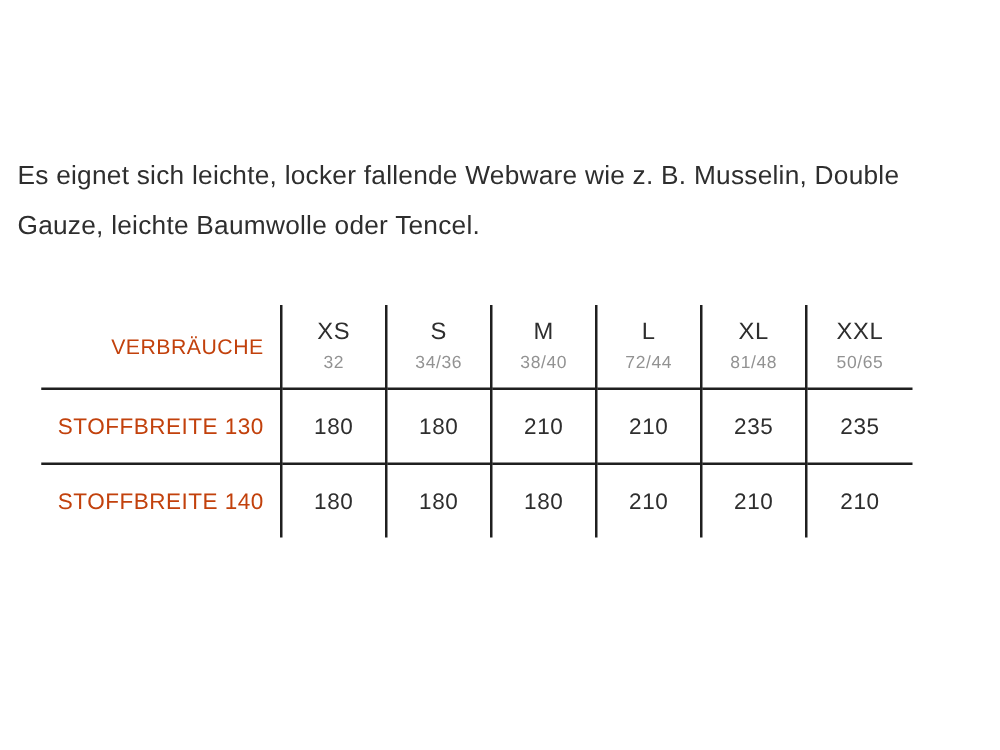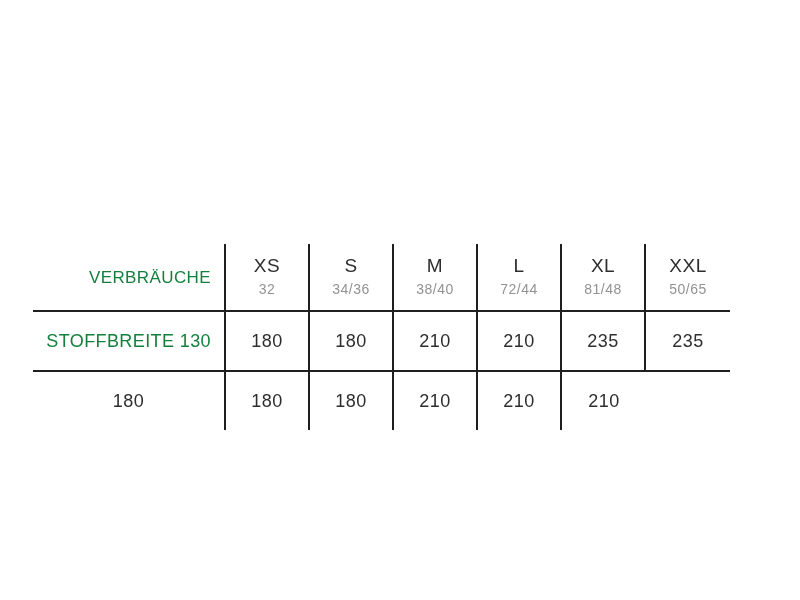--- a/index.html
+++ b/index.html
@@ -38,21 +38,21 @@
     justify-content: center;
   }
   .vb { border-right: 2px solid #1f1f1f; }
   .hb { border-bottom: 2px solid #1f1f1f; }
   .label-cell {
     justify-content: flex-end;
     text-align: right;
     padding-right: 13px;
     font-size: 18px;
     letter-spacing: 0.4px;
-    color: #15803d;
+    color: #c2410c;
   }
   .hdr-label {
     font-size: 17px;
     line-height: 23px;
     letter-spacing: 0.4px;
   }
   .head-cell { flex-direction: column; }
   .size-letter {
     font-size: 19px;
     line-height: 24px;
@@ -69,20 +69,24 @@
     font-size: 18px;
     letter-spacing: 0.5px;
     color: #2e2e2e;
   }
 </style>
 </head>
 <body>
 
 <div class="page">
 
+  <div class="intro">
+    <div class="line">Es eignet sich leichte, locker fallende Webware wie z. B. Musselin, Double</div>
+    <div class="line">Gauze, leichte Baumwolle oder Tencel.</div>
+  </div>
 
   <div class="size-table">
 
     <div class="cell label-cell vb hb">
       <div class="hdr-label">
         <div>VERBRÄUCHE</div>
       </div>
     </div>
     <div class="cell head-cell vb hb">
       <div class="size-letter">XS</div>
@@ -122,20 +126,21 @@
     <div class="cell vb hb">
         <span class="value">210</span>
       </div>
     <div class="cell vb hb">
         <span class="value">235</span>
       </div>
     <div class="cell hb">
         <span class="value">235</span>
       </div>
 
+    <div class="cell label-cell vb">STOFFBREITE 140</div>
     <div class="cell vb">
         <span class="value">180</span>
       </div>
     <div class="cell vb">
         <span class="value">180</span>
       </div>
     <div class="cell vb">
         <span class="value">180</span>
       </div>
     <div class="cell vb">

